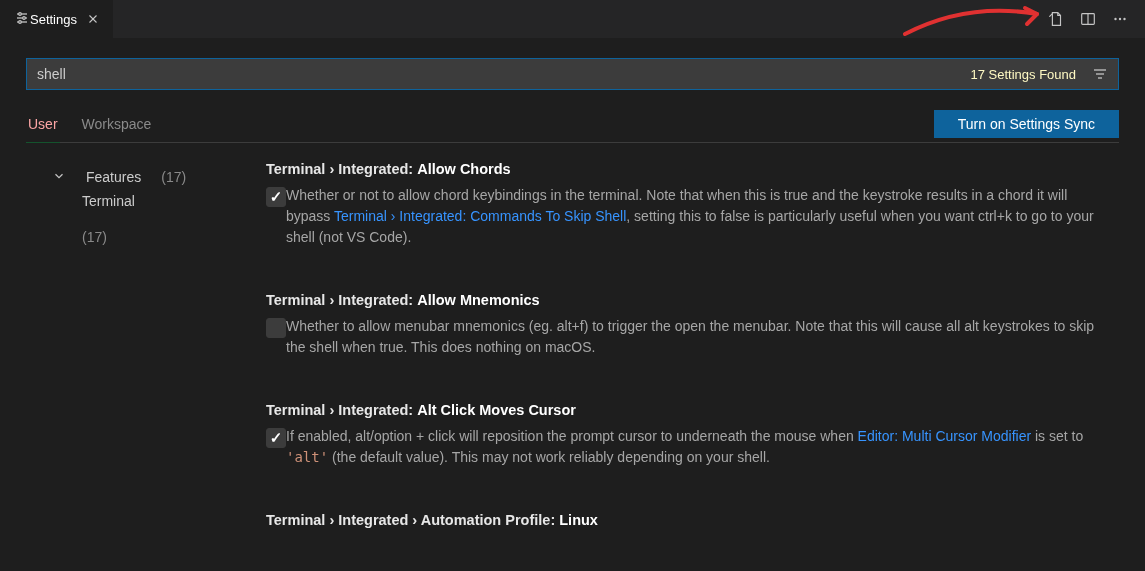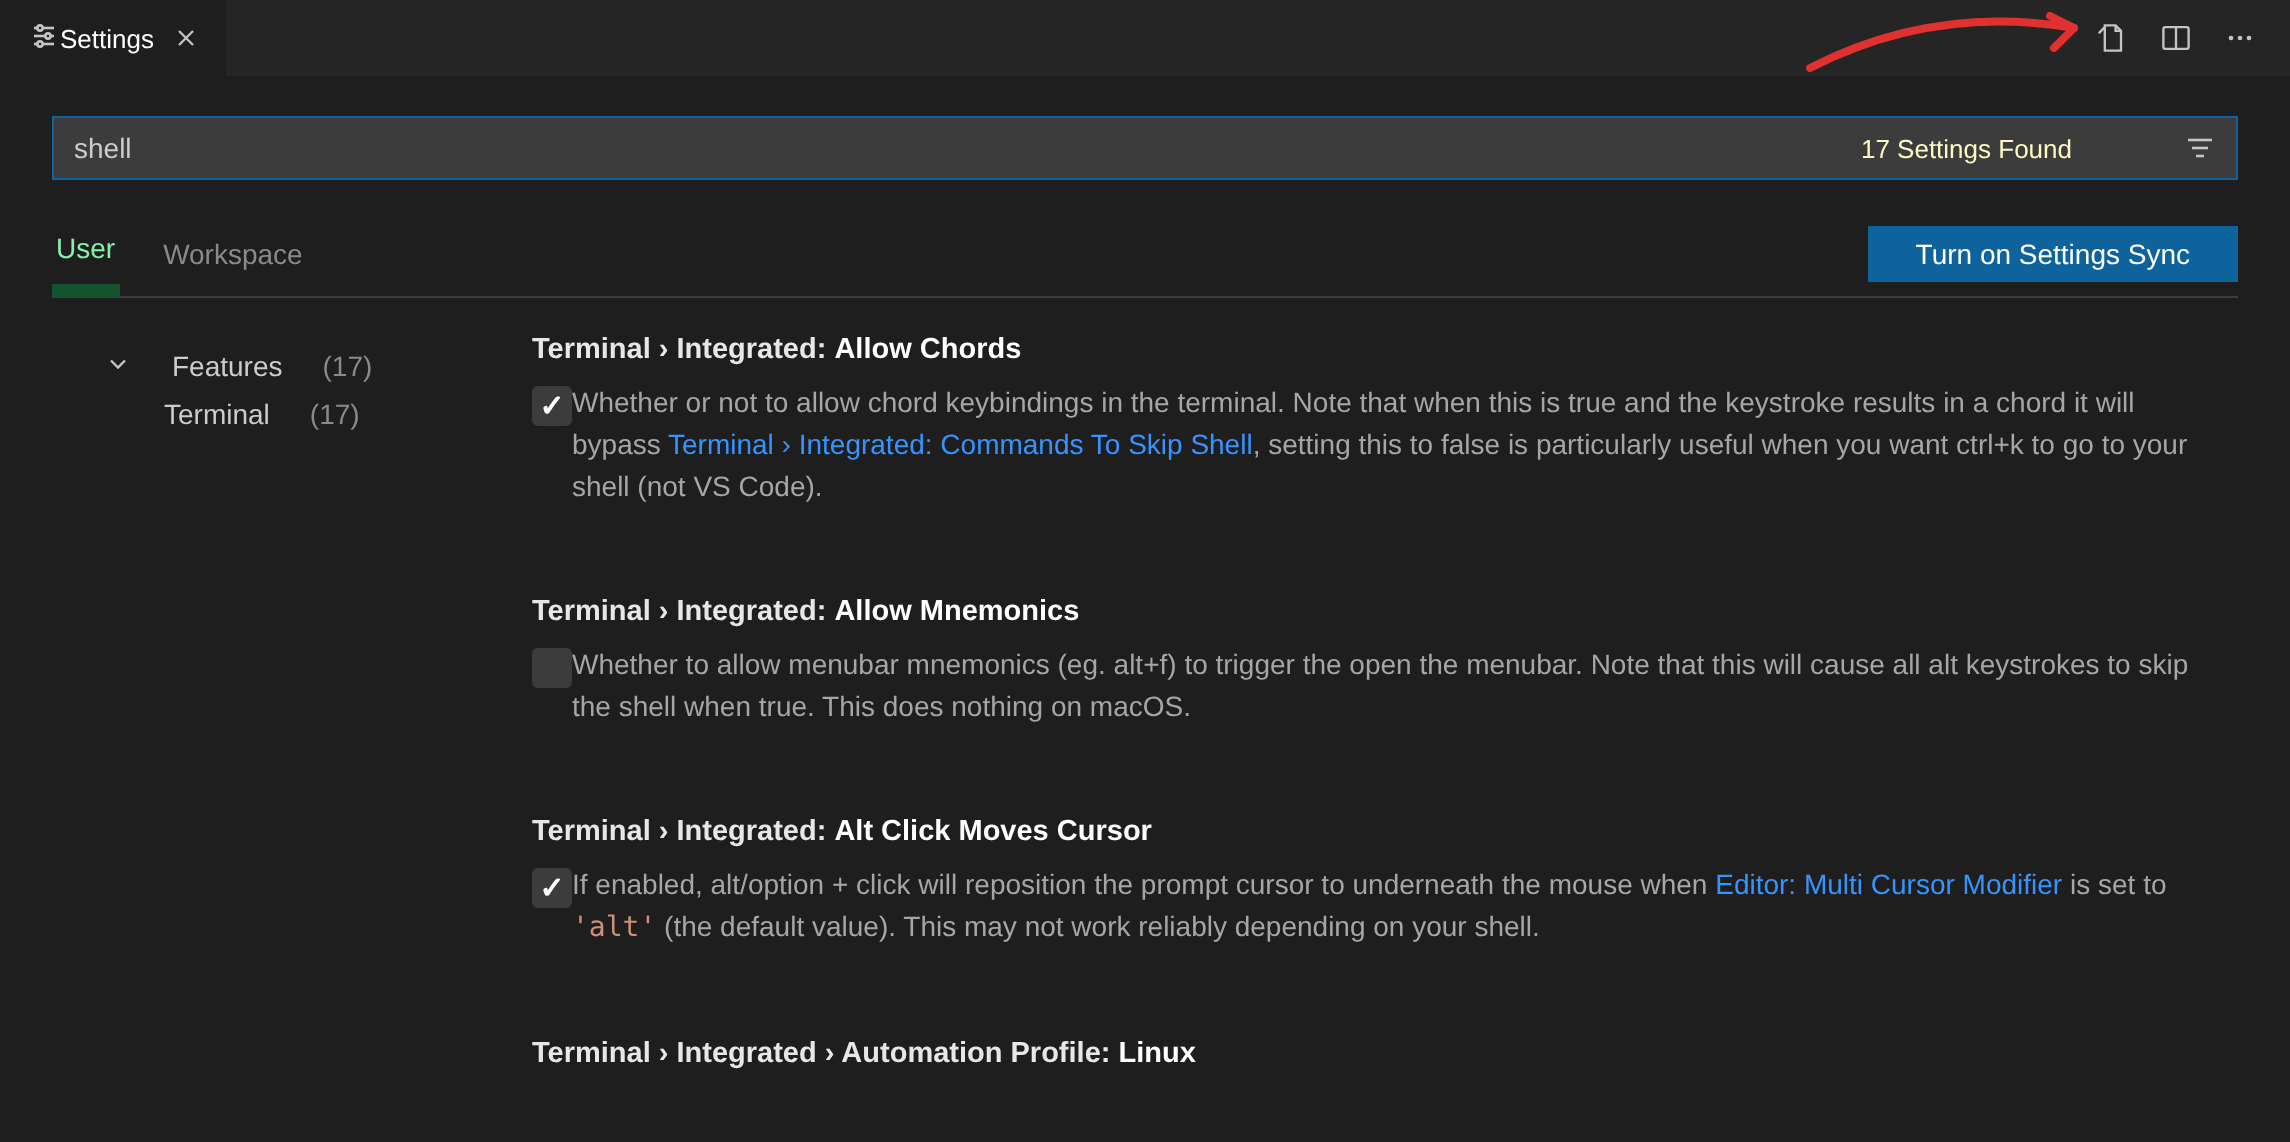--- a/index.html
+++ b/index.html
@@ -57,21 +57,20 @@
 .content {
   padding: 20px 26px 0 26px;
 }
 .search-wrap {
   position: relative;
   border: 1px solid #0e639c;
   background: #3c3c3c;
   display: flex;
   align-items: center;
   height: 32px;
-  gap: 40px;
 }
 .search-input {
   flex: 1;
   background: transparent;
   border: none;
   color: #cccccc;
   padding: 0 10px;
   font-size: 14px;
   outline: none;
   height: 100%;
@@ -95,22 +94,22 @@
   border-bottom: 1px solid #3c3c3c;
 }
 .scope-tab {
   padding: 10px 2px 10px 2px;
   margin-right: 20px;
   font-size: 14px;
   color: #8a8a8a;
   cursor: pointer;
 }
 .scope-tab.active {
-  color: #86efac;
-  border-bottom: 7px solid #14532d;
+  color: #fca5a5;
+  border-bottom: 1px solid #14532d;
   margin-bottom: -1px;
 }
 .sync-btn {
   margin-left: auto;
   background: #0e639c;
   color: #ffffff;
   border: none;
   padding: 6px 24px;
   font-size: 14px;
   cursor: pointer;
@@ -126,21 +125,21 @@
 }
 .tree-item {
   display: flex;
   align-items: flex-start;
   padding: 4px 0 4px 26px;
   font-size: 14px;
   color: #cccccc;
   cursor: pointer;
   gap: 20px;
 }
-.tree-item.child { padding-left: 56px; }
+.tree-item.child { padding-left: 56px; flex-direction: column; }
 .tree-count { color: #8a8a8a; }
 .settings-list {
   flex: 1;
   padding-right: 10px;
 }
 .setting {
   margin-bottom: 44px;
 }
 .setting-title {
   font-size: 14.5px;

